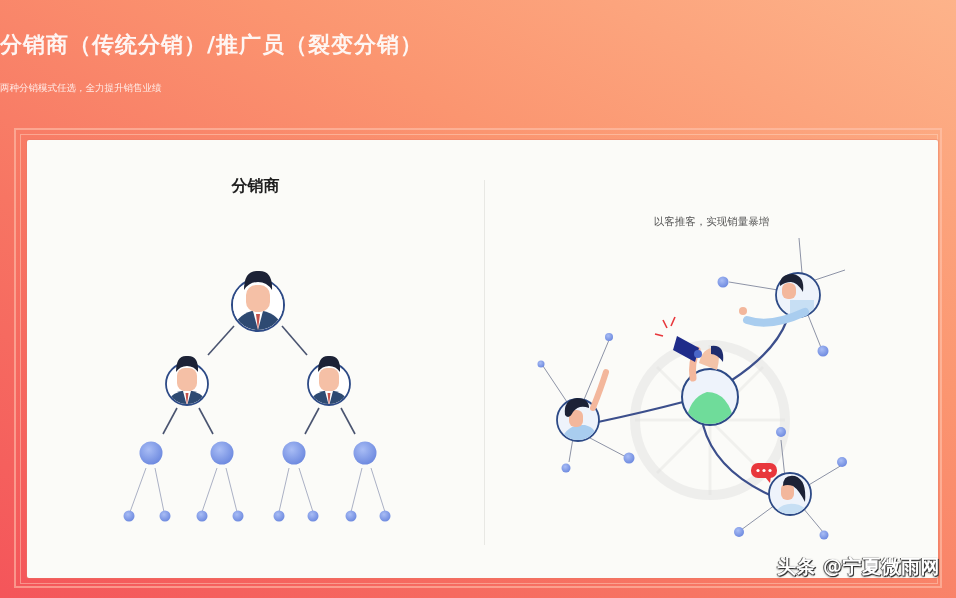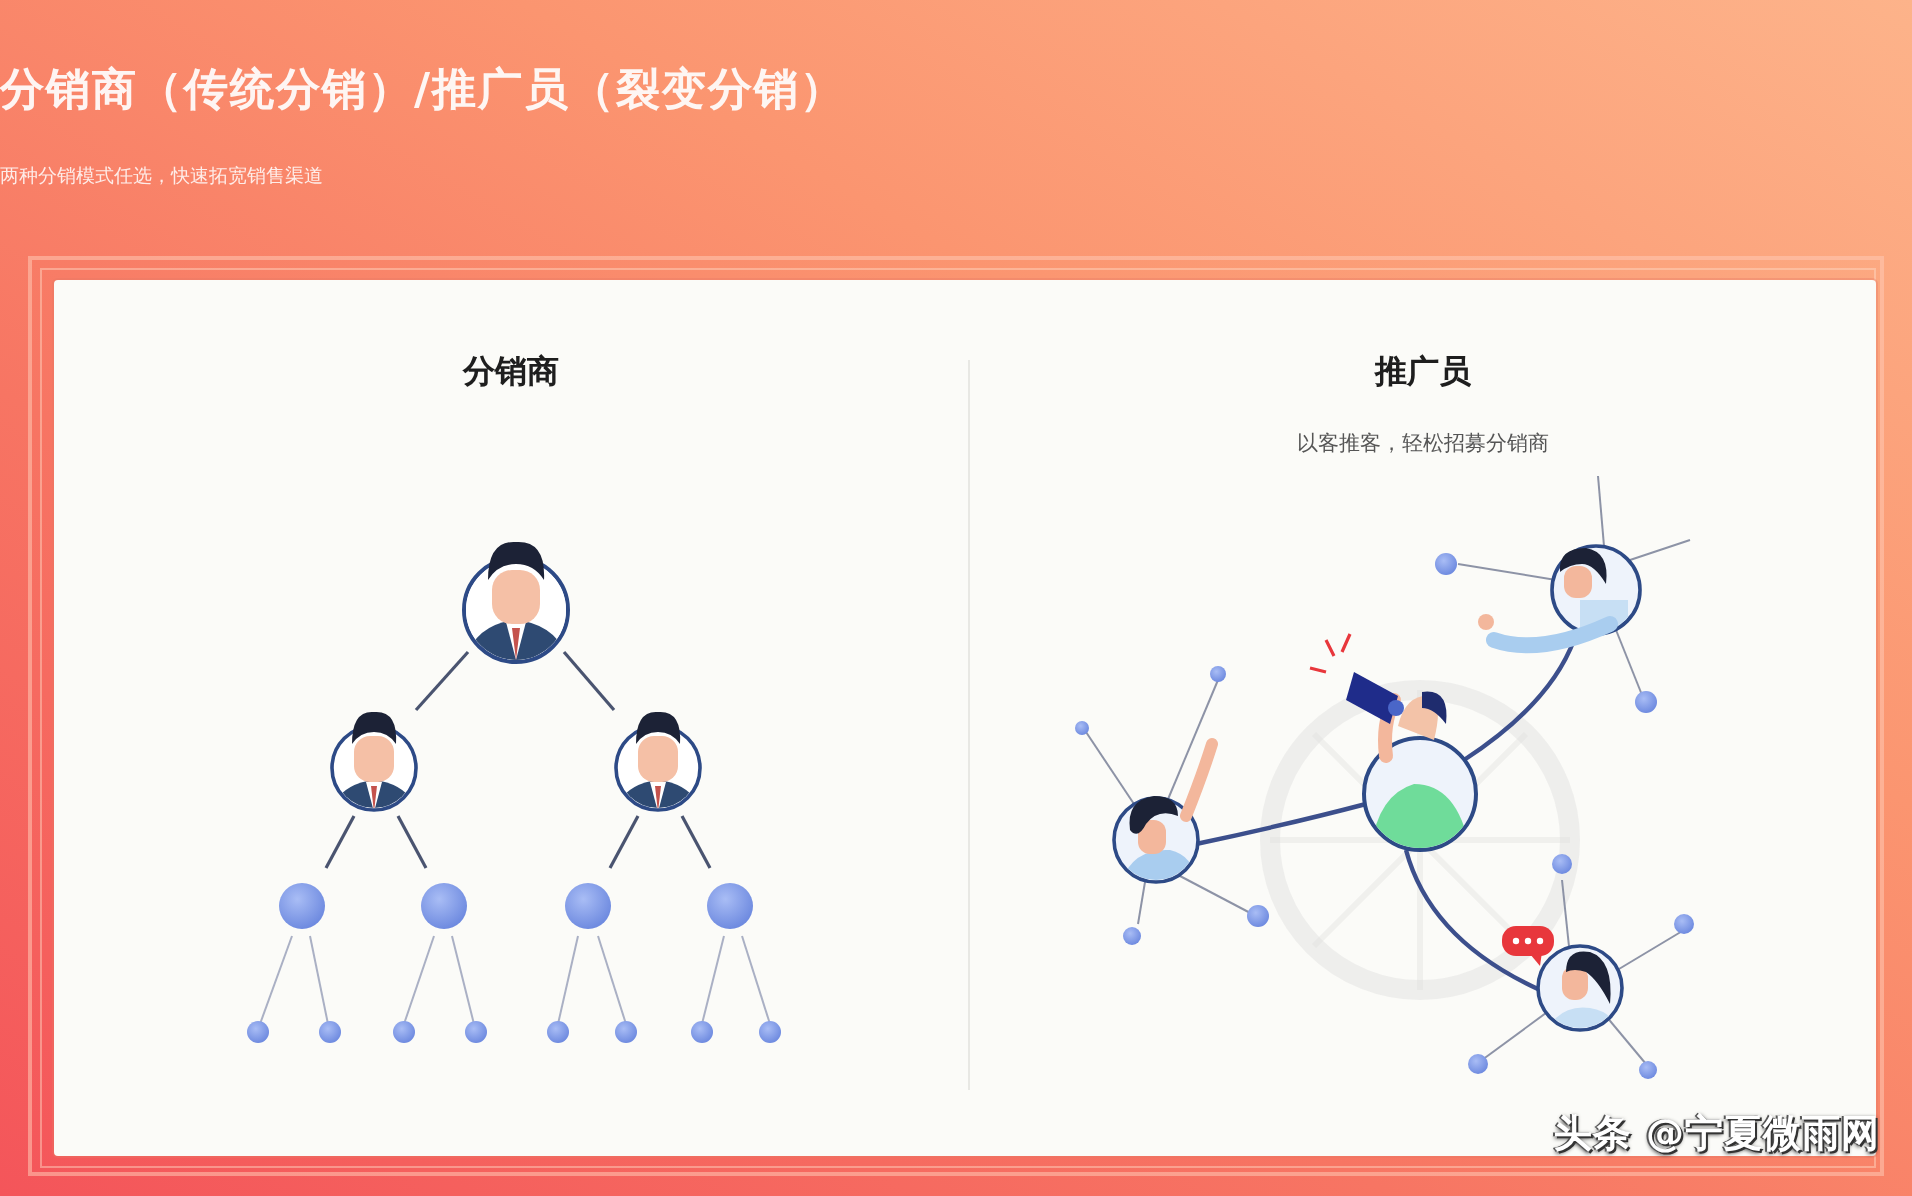--- a/index.html
+++ b/index.html
@@ -51,21 +51,21 @@
     text-shadow: 1px 1px 0 #333, -1px 0 0 #555, 0 1px 2px #222;
     letter-spacing:0.5px;
     text-align:center;
   }
 </style>
 </head>
 <body>
 
 <div class="header">
   <div class="title">分销商（传统分销）/推广员（裂变分销）</div>
-  <div class="subtitle">两种分销模式任选，快速拓宽销售渠道</div>
+  <div class="subtitle">两种分销模式任选，全力提升销售业绩</div>
 </div>
 
 <div class="frame"></div>
 <div class="frame-inner"></div>
 
 <div class="card">
   <div class="divider"></div>
 
   <div class="panel left">
     <div class="panel-title">分销商</div>
@@ -152,22 +152,21 @@
         <circle cx="211" cy="376" r="5.5"></circle>
         <circle cx="252" cy="376" r="5.5"></circle>
         <circle cx="286" cy="376" r="5.5"></circle>
         <circle cx="324" cy="376" r="5.5"></circle>
         <circle cx="358" cy="376" r="5.5"></circle>
       </g>
     </svg>
   </div>
 
   <div class="panel right">
-    <div class="panel-title">推广员</div>
-    <div class="panel-desc">以客推客，轻松招募分销商</div>
+    <div class="panel-desc">以客推客，实现销量暴增</div>
 
     <svg class="illus" width="453" height="438">
       <defs>
         <radialGradient id="nb2" cx="40%" cy="35%" r="65%">
           <stop offset="0%" stop-color="#a9bdf5"></stop>
           <stop offset="100%" stop-color="#6f8be0"></stop>
         </radialGradient>
         <clipPath id="pc">
             <circle cx="225" cy="257" r="27"></circle>
           </clipPath>

